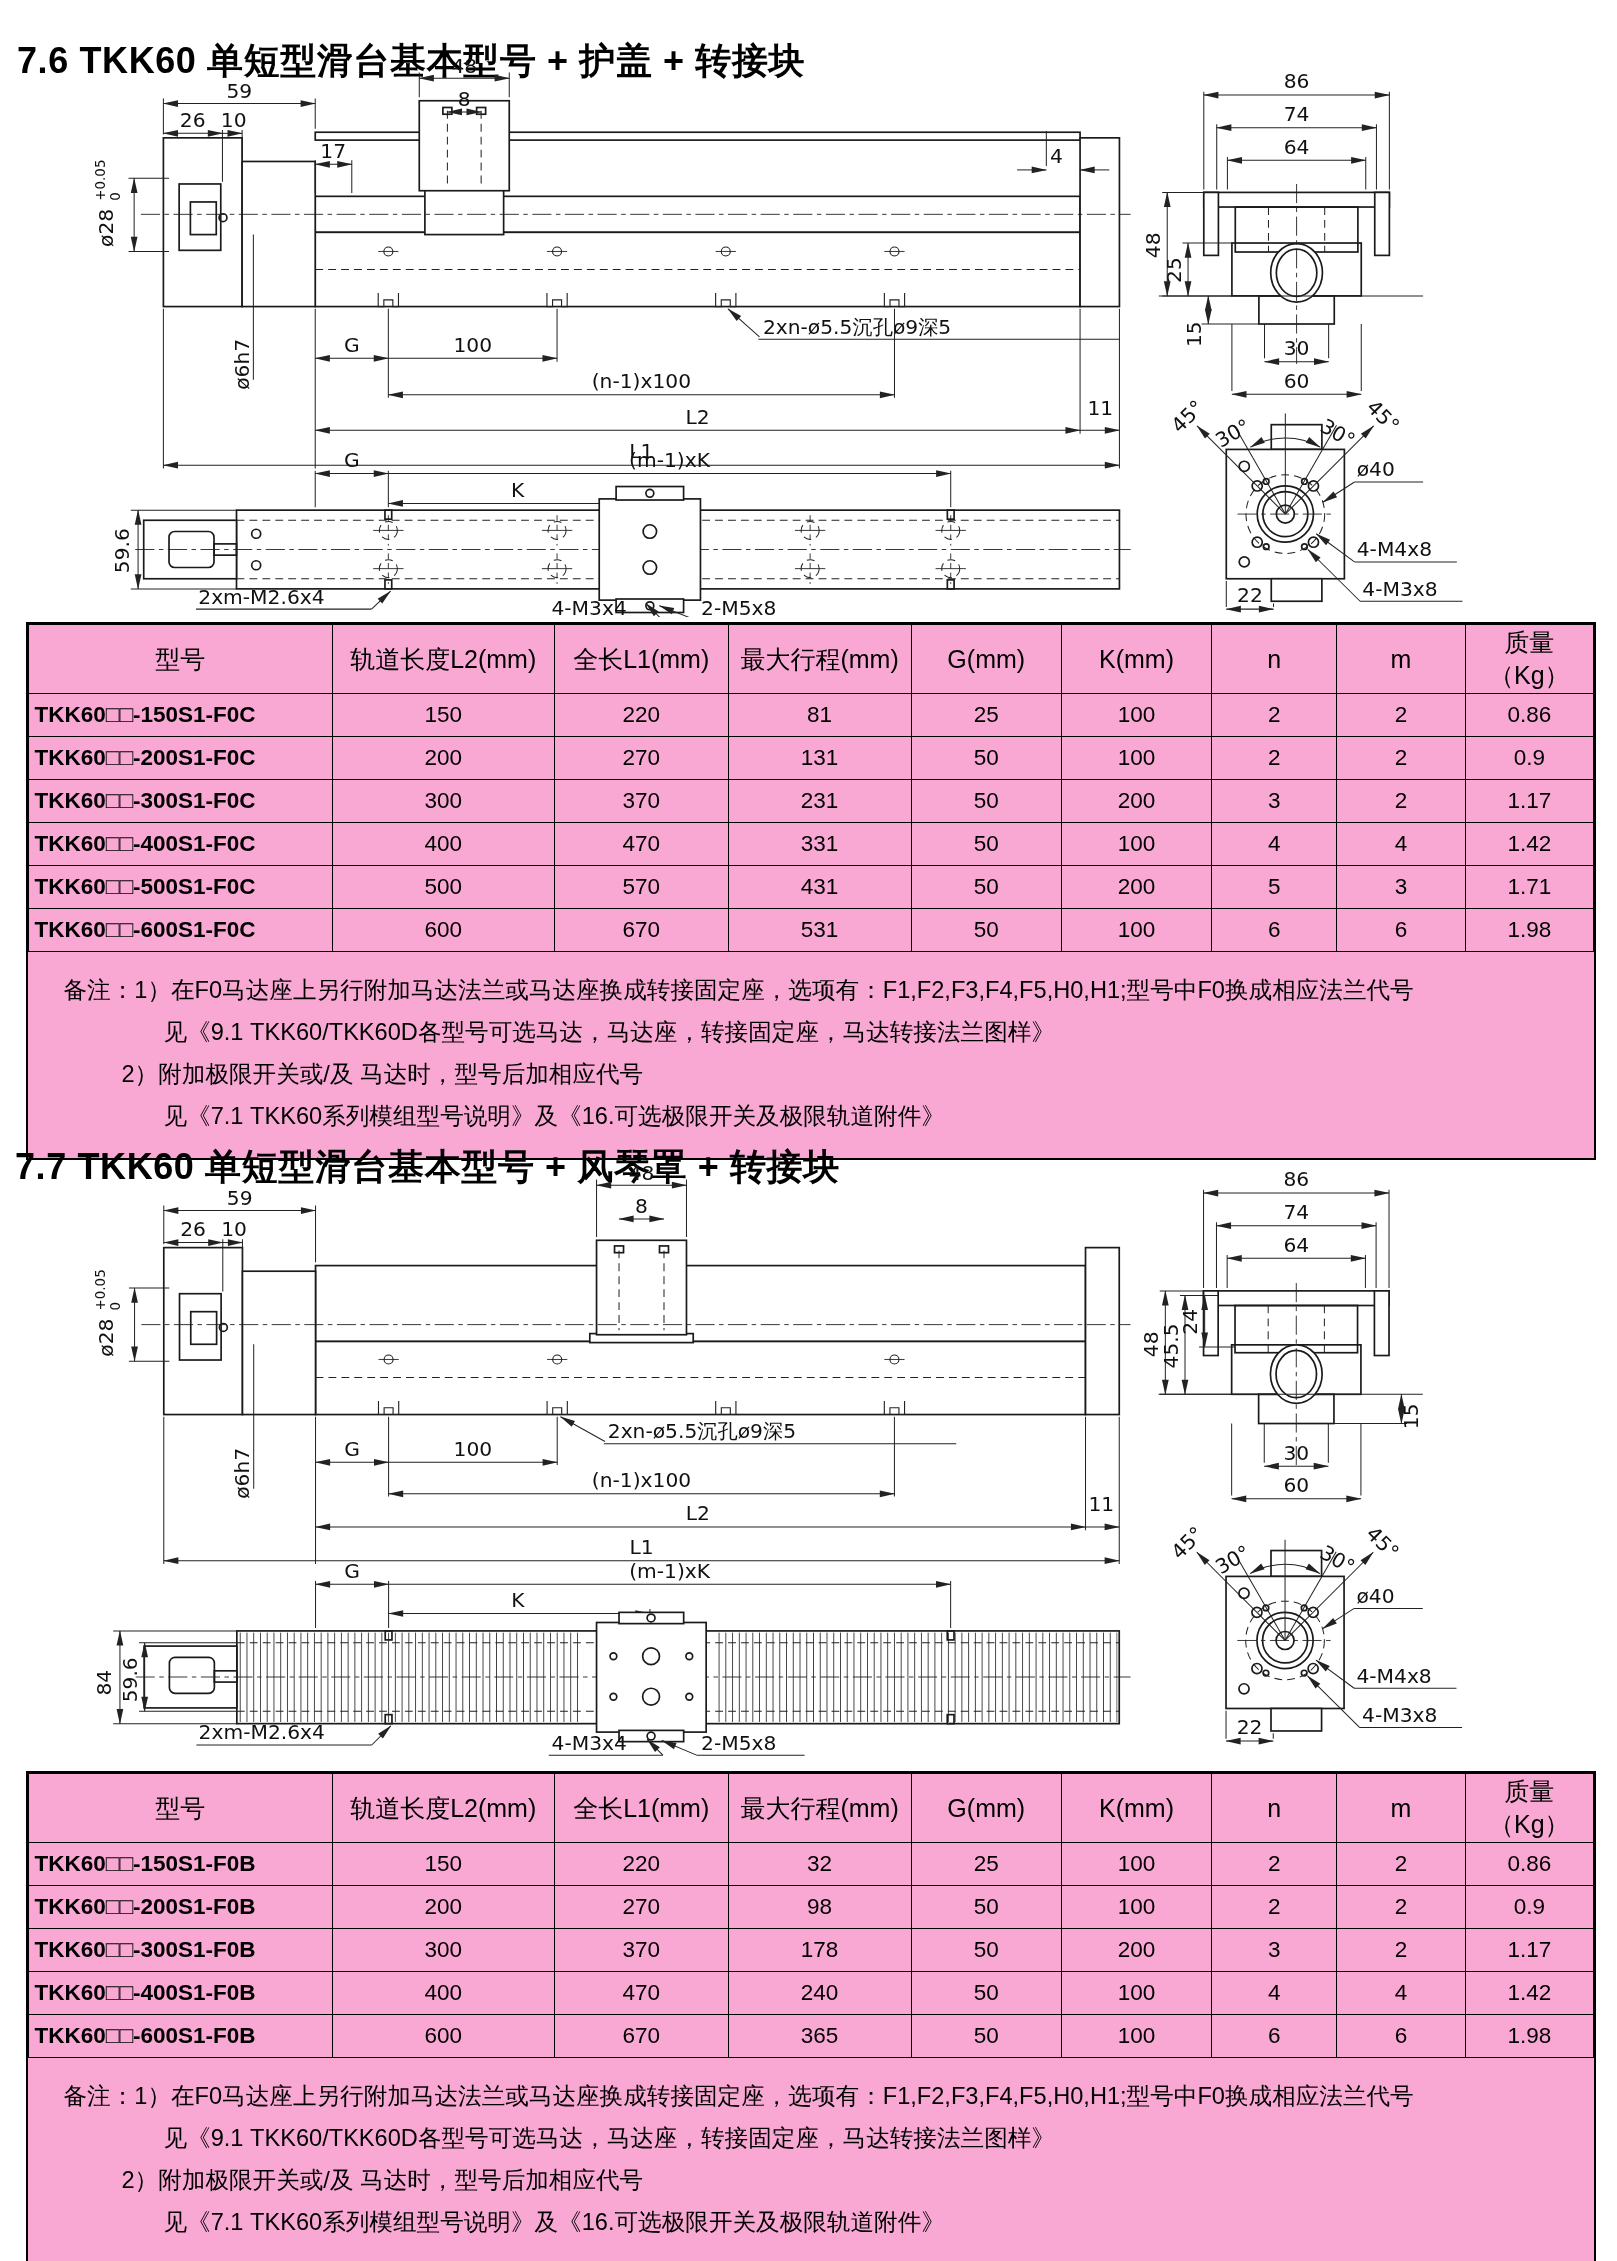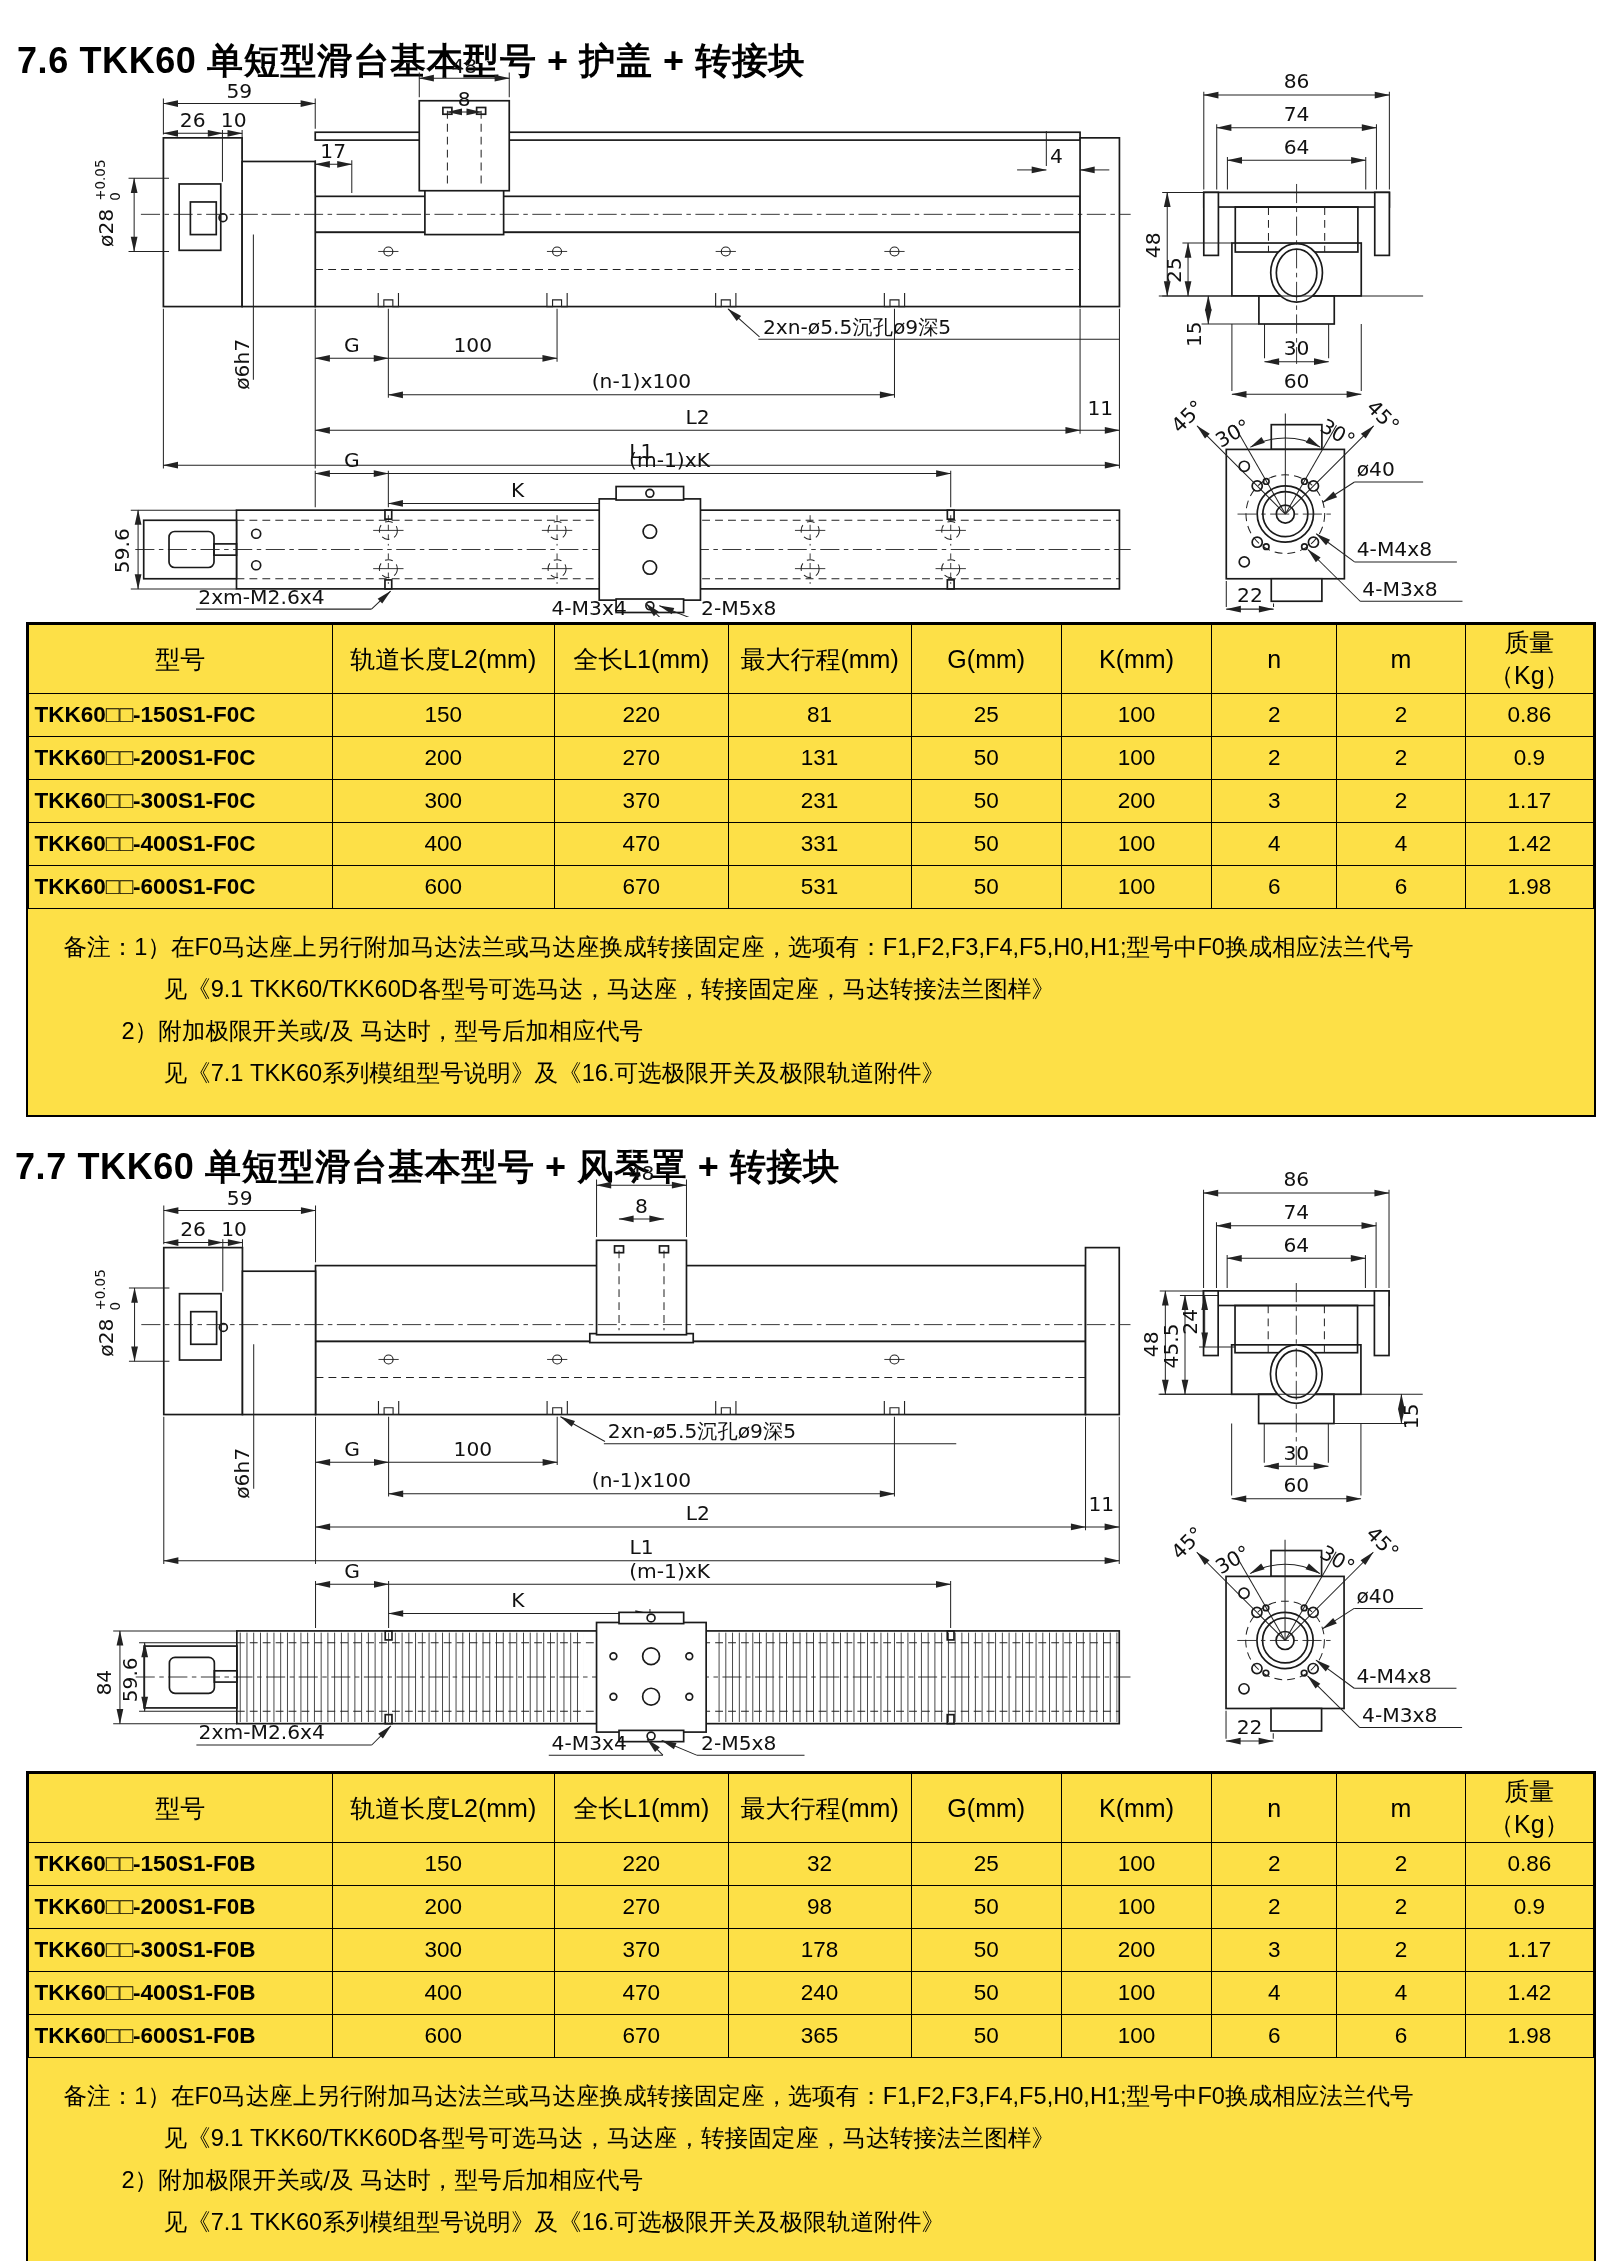--- a/index.html
+++ b/index.html
@@ -3,21 +3,21 @@
 <meta charset="utf-8">
 <style>
   html,body{margin:0;padding:0;background:#fff;}
   body{width:1618px;height:2261px;position:relative;font-family:"Liberation Sans",sans-serif;color:#000;}
   .abs{position:absolute;}
   .sec-title{font-size:36px;font-weight:bold;letter-spacing:0.6px;white-space:nowrap;}
   #t1{left:17px;top:12.4px;}
   #t2{left:15px;top:1119px;}
   #dw1{left:0;top:49px;}
   #dw2{left:0;top:1156px;}
-  .tablebox{border:2.8px solid #000;background:#fde047;}
+  .tablebox{border:2.8px solid #000;background:#f9a8d4;}
   #tb1{left:26px;top:622px;width:1566px;}
   #tb2{left:26px;top:1771px;width:1566px;}
   table{border-collapse:collapse;width:100%;table-layout:fixed;}
   th{border:1.7px solid #000;height:47px;font-size:25px;font-weight:normal;text-align:center;}
   td{border:1.7px solid #000;height:40px;font-size:22.5px;text-align:center;white-space:nowrap;overflow:hidden;}
   td.model{text-align:left;padding-left:5.6px;font-weight:bold;}
   .notes{padding:14.6px 17px 19px 31.5px;font-size:23.6px;line-height:38px;}
   .notes p{margin:4px;white-space:nowrap;}
   .n2,.n4{padding-left:100px;}
   .n3{padding-left:58px;}
@@ -381,20 +381,31 @@
           <td>400</td>
           <td>470</td>
           <td>331</td>
           <td>50</td>
           <td>100</td>
           <td>4</td>
           <td>4</td>
           <td>1.42</td>
         </tr>
       <tr>
+          <td class="model">TKK60□□-500S1-F0C</td>
+          <td>500</td>
+          <td>570</td>
+          <td>431</td>
+          <td>50</td>
+          <td>200</td>
+          <td>5</td>
+          <td>3</td>
+          <td>1.71</td>
+        </tr>
+      <tr>
           <td class="model">TKK60□□-600S1-F0C</td>
           <td>600</td>
           <td>670</td>
           <td>531</td>
           <td>50</td>
           <td>100</td>
           <td>6</td>
           <td>6</td>
           <td>1.98</td>
         </tr>

